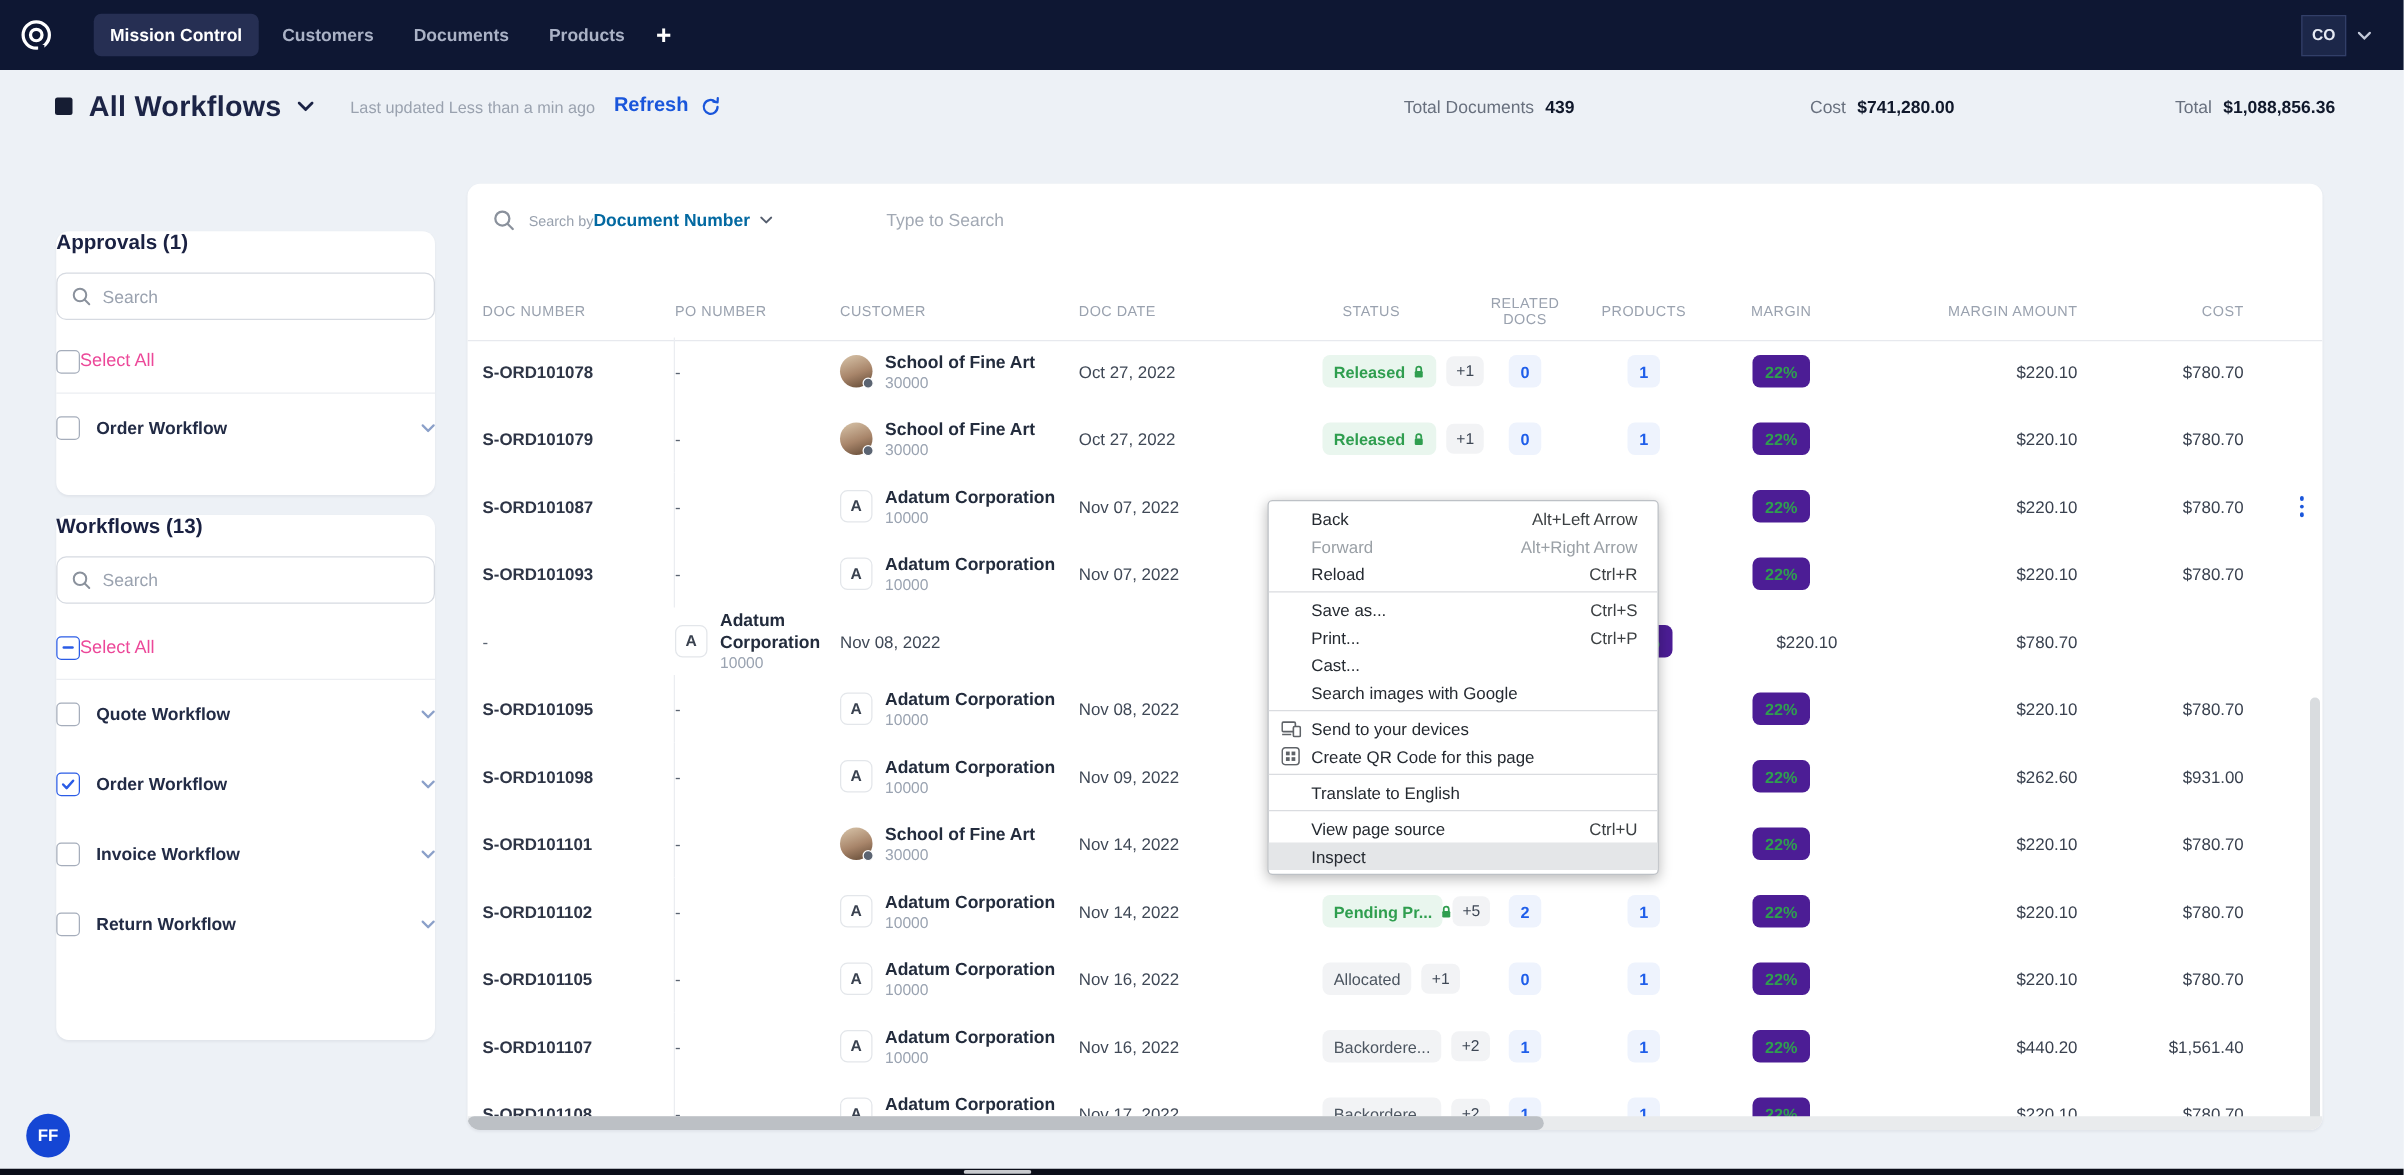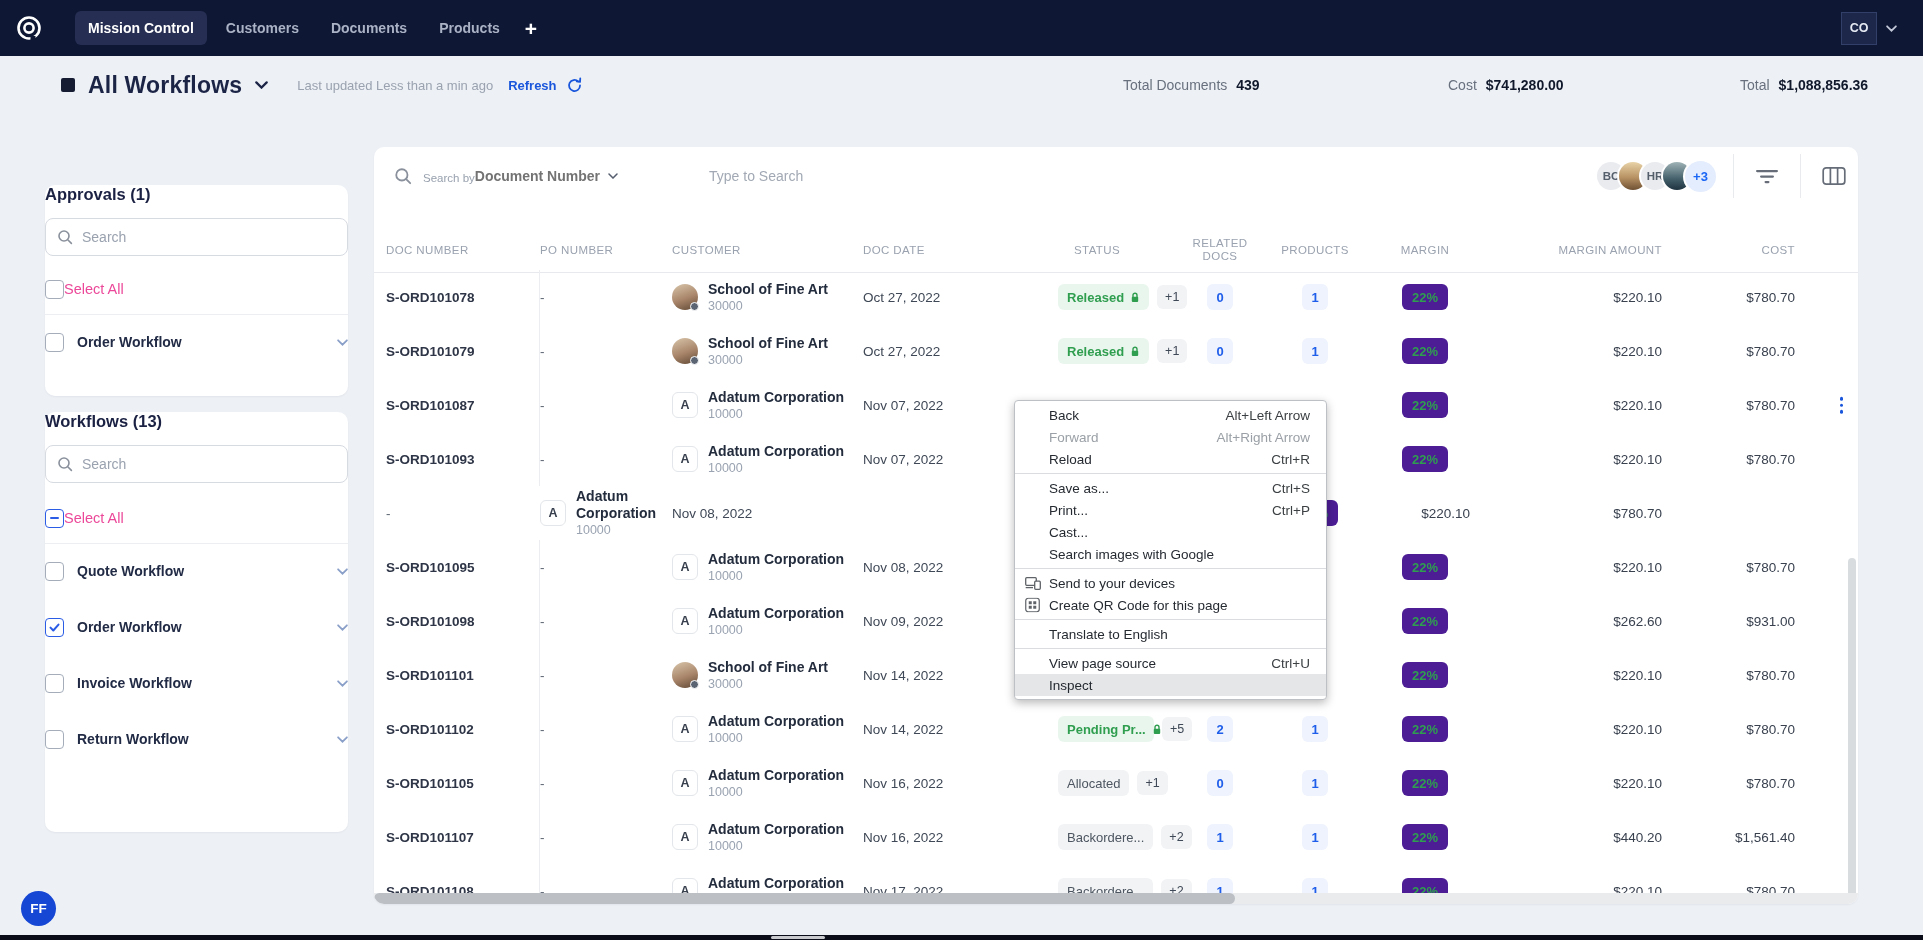--- a/index.html
+++ b/index.html
@@ -11,26 +11,26 @@
   .logo{width:26px;height:26px;margin-right:33px;position:relative;flex:0 0 auto;}
   .tabs{display:flex;align-items:center;gap:6px;}
   .tab{height:34px;padding:0 13px;border:0;border-radius:6px;background:transparent;color:#aab2c6;font-family:inherit;font-size:14px;font-weight:600;cursor:pointer;}
   .tab.active{background:#262f53;color:#fff;font-weight:700;}
   .add-tab{margin-left:12px;background:transparent;border:0;color:#fff;font-size:21px;font-weight:700;cursor:pointer;line-height:1;}
   .nav-right{position:absolute;right:26px;top:0;height:56px;display:flex;align-items:center;gap:9px;}
   .user-chip{width:36px;height:33px;border-radius:0;background:#1c2749;border:1px solid #323f68;color:#e6eaf3;font-family:inherit;font-size:12.5px;font-weight:700;cursor:pointer;}
   .nav-chev{color:#c2c8d8;display:flex;}
 
   
-  .subheader{position:absolute;left:61px;top:56px;height:58px;display:flex;align-items:center;}
+  .subheader{position:absolute;left:44px;top:56px;height:58px;display:flex;align-items:center;}
   .title-square{width:14px;height:14px;background:#161d33;border-radius:2px;margin-right:13px;}
   .page-title{font-size:23px;color:#1c2446;letter-spacing:.2px;}
   .title-chev{margin-left:13px;color:#1c2446;display:flex;cursor:pointer;}
   .last-updated{margin-left:29px;font-size:13px;color:#9aa2af;}
-  .refresh-link{margin-left:15px;font-size:13px;font-weight:700;color:#1a56db;cursor:pointer;}
+  .refresh-link{margin-left:15px;font-size:16px;font-weight:700;color:#1a56db;cursor:pointer;}
   .refresh-ic{margin-left:9px;display:flex;cursor:pointer;}
   .stat{position:absolute;top:56px;height:58px;display:flex;align-items:center;gap:9px;}
   .stat .lbl{font-size:14px;color:#68707e;}
   .stat .val{font-size:14px;font-weight:700;color:#10182b;}
   .stat.s1{left:1123px;} .stat.s2{left:1448px;} .stat.s3{left:1740px;}
 
   
   .side-card{position:absolute;left:45px;width:303px;background:#fff;border-radius:10px;box-shadow:0 1px 2px rgba(16,24,40,.05);margin-top:42px;}
   .side-card.approvals{top:143px;height:211px;}
   .side-card.workflows{top:370px;height:420px;}
@@ -48,21 +48,21 @@
   .wf-chev{margin-left:auto;color:#8ba0c9;display:flex;cursor:pointer;}
   .cbx{width:19px;height:19px;border:1.6px solid #a5adbb;border-radius:4px;background:#fff;display:flex;align-items:center;justify-content:center;cursor:pointer;flex:0 0 auto;}
   .cbx.blue{border-color:#2b5ce6;}
   .cbx .minus{width:9px;height:2.4px;background:#2b5ce6;border-radius:1px;}
 
   
   .main-card{position:absolute;left:374px;top:147px;width:1484px;height:757px;background:#fff;border-radius:10px;box-shadow:0 1px 2px rgba(16,24,40,.05);overflow:hidden;}
   .card-toolbar{height:58px;display:flex;align-items:center;padding:0 20px;position:relative;}
   .searchby{display:flex;align-items:flex-end;flex-direction:row;margin-left:11px;cursor:pointer;}
   .searchby .s-lbl{font-size:11.5px;color:#98a1ae;line-height:14px;}
-  .searchby .s-val{display:flex;align-items:center;gap:8px;font-size:14px;font-weight:700;color:#737373;line-height:17px;}
+  .searchby .s-val{display:flex;align-items:center;gap:8px;font-size:14px;font-weight:700;color:#0369a1;line-height:17px;}
   .searchby .s-val svg{color:#555e6e;}
   .type-search{position:absolute;left:335px;top:0;height:58px;border:0;outline:none;background:transparent;font-family:inherit;font-size:14px;color:#333;width:500px;}
   .type-search::placeholder{color:#a2a9b4;}
   .toolbar-right{position:absolute;right:8px;top:7px;height:44px;display:flex;align-items:center;}
   .av-stack{display:flex;align-items:center;}
   .av{width:28px;height:28px;border-radius:50%;display:flex;align-items:center;justify-content:center;font-size:11.5px;font-weight:700;color:#555e6b;box-shadow:0 0 0 2px #fff;cursor:pointer;}
   .av + .av{margin-left:-6px;}
   .av.init{background:#e9ebef;}
   .av.more{background:#e4edfd;color:#1a66f5;font-size:13px;width:31px;height:31px;}
   .av.p0{background:linear-gradient(180deg,#e8d3a8 0%,#b89263 55%,#6e5134 100%);}
@@ -274,45 +274,20 @@
     <div class="searchby">
       <span class="s-lbl">Search by</span>
       <span class="s-val">
         <span>Document Number</span>
         <svg width="10" height="6" viewBox="0 0 10 6">
             <path d="M1 1l4 4 4-4" stroke="currentColor" stroke-width="1.5" fill="none" stroke-linecap="round"></path>
           </svg>
       </span>
     </div>
     <input class="type-search" type="text" placeholder="Type to Search" style="">
-    <div class="toolbar-right">
-      <div class="av-stack" id="avatar-stack">
-          <div class="av init">BC</div>
-          <div class="av p0"></div>
-          <div class="av init">HR</div>
-          <div class="av p1"></div>
-          <div class="av more">+3</div>
-        </div>
-      <span class="tb-div"></span>
-      <span class="tool-ic">
-        <svg width="24" height="20" viewBox="0 0 24 20">
-            <rect x="1" y="4" width="22" height="2.2" rx="1.1" fill="currentColor"></rect>
-            <rect x="5" y="9.5" width="14" height="2.2" rx="1.1" fill="currentColor"></rect>
-            <rect x="9.5" y="15" width="5" height="2.2" rx="1.1" fill="currentColor"></rect>
-          </svg>
-      </span>
-      <span class="tb-div"></span>
-      <span class="tool-ic">
-        <svg width="24" height="20" viewBox="0 0 24 20">
-            <rect x="1.2" y="1.8" width="21.6" height="16.4" rx="3" fill="none" stroke="currentColor" stroke-width="1.7"></rect>
-            <line x1="8.4" y1="1.8" x2="8.4" y2="18.2" stroke="currentColor" stroke-width="1.7"></line>
-            <line x1="15.6" y1="1.8" x2="15.6" y2="18.2" stroke="currentColor" stroke-width="1.7"></line>
-          </svg>
-      </span>
-    </div>
   </div>
   <div class="thead gridcols" id="table-head">
       <div class="th ">DOC NUMBER</div>
       <div class="th ">PO NUMBER</div>
       <div class="th ">CUSTOMER</div>
       <div class="th ">DOC DATE</div>
       <div class="th pl">STATUS</div>
       <div class="th c">RELATED DOCS</div>
       <div class="th c">PRODUCTS</div>
       <div class="th c">MARGIN</div>

